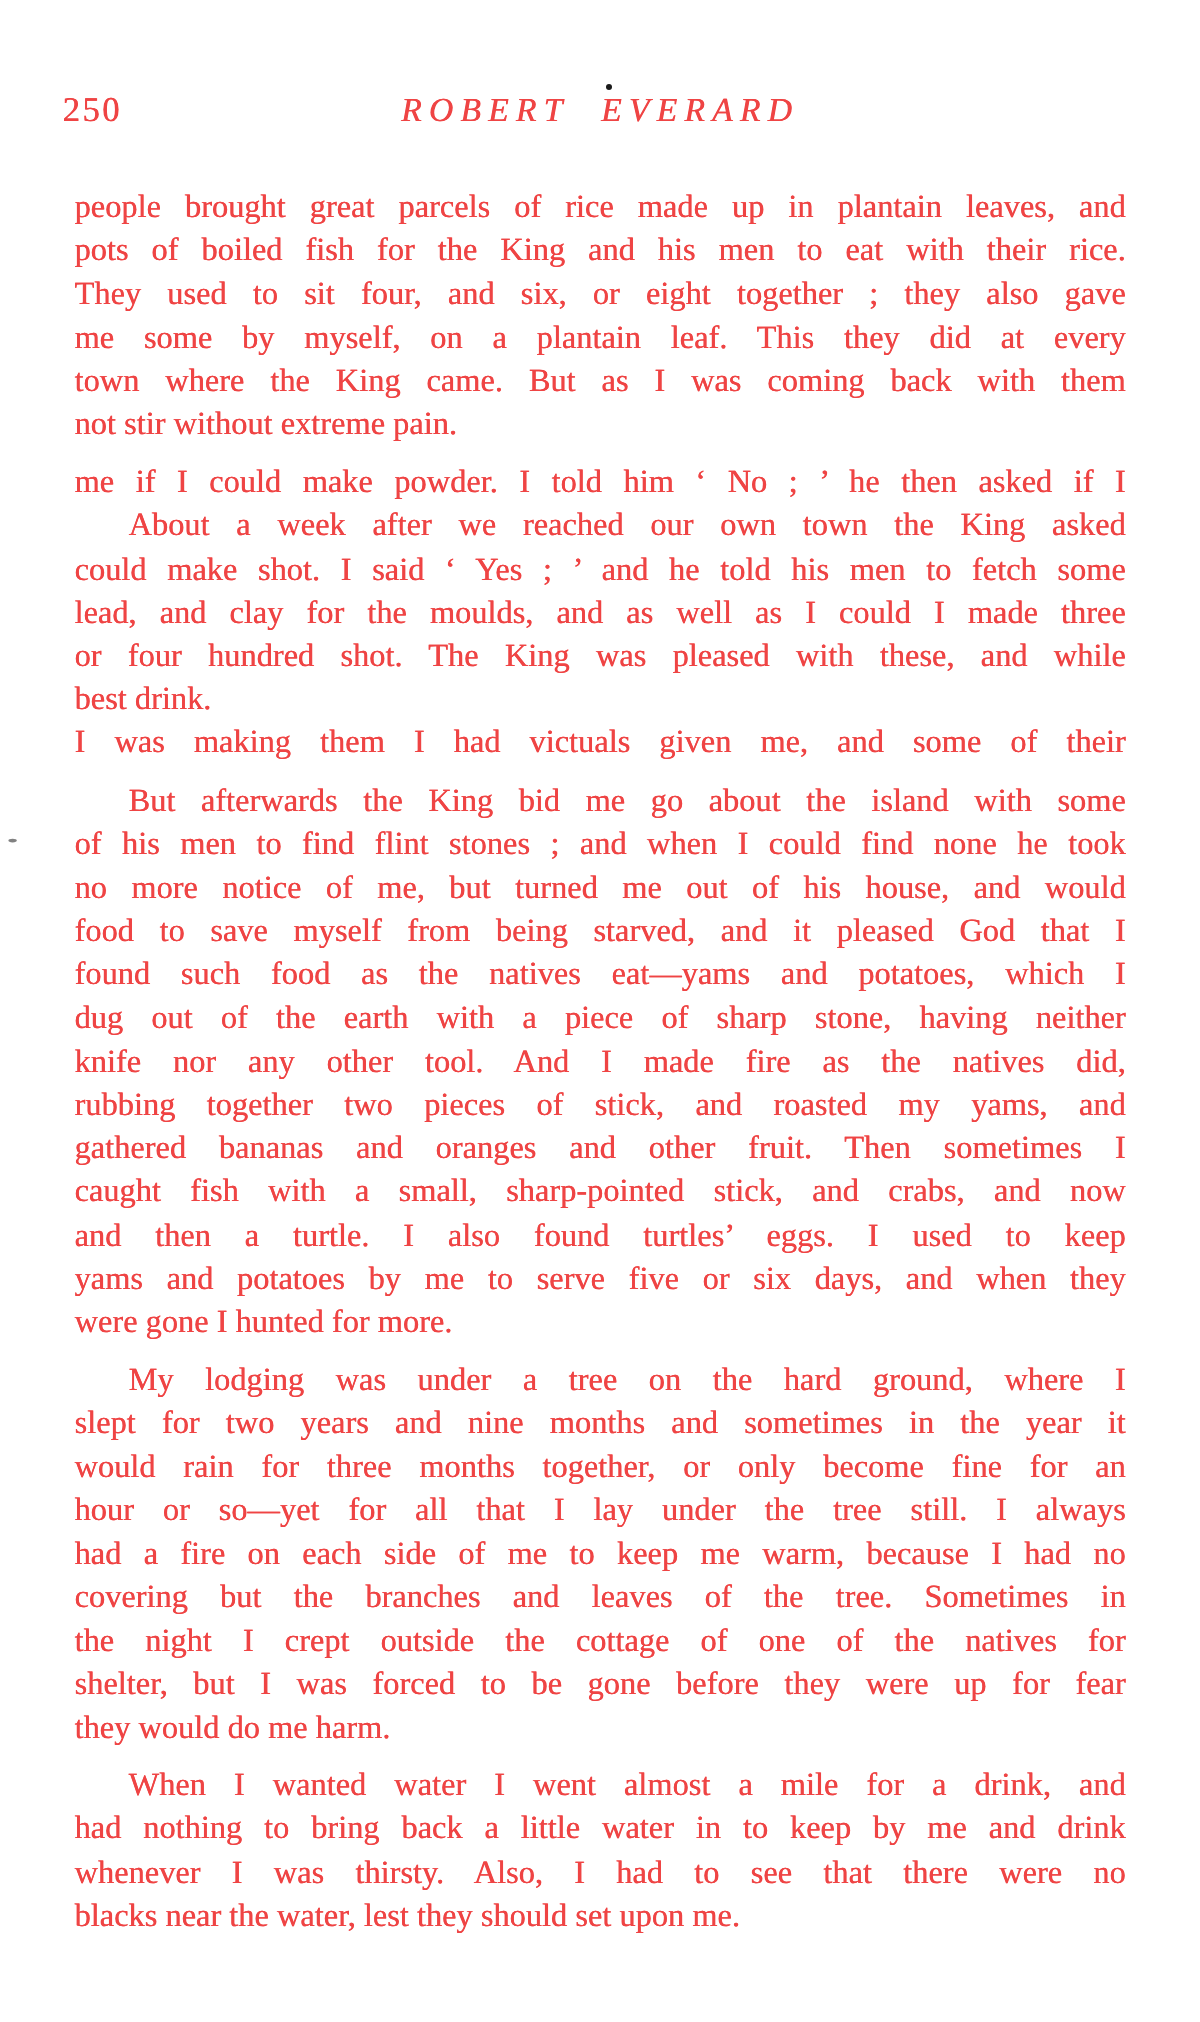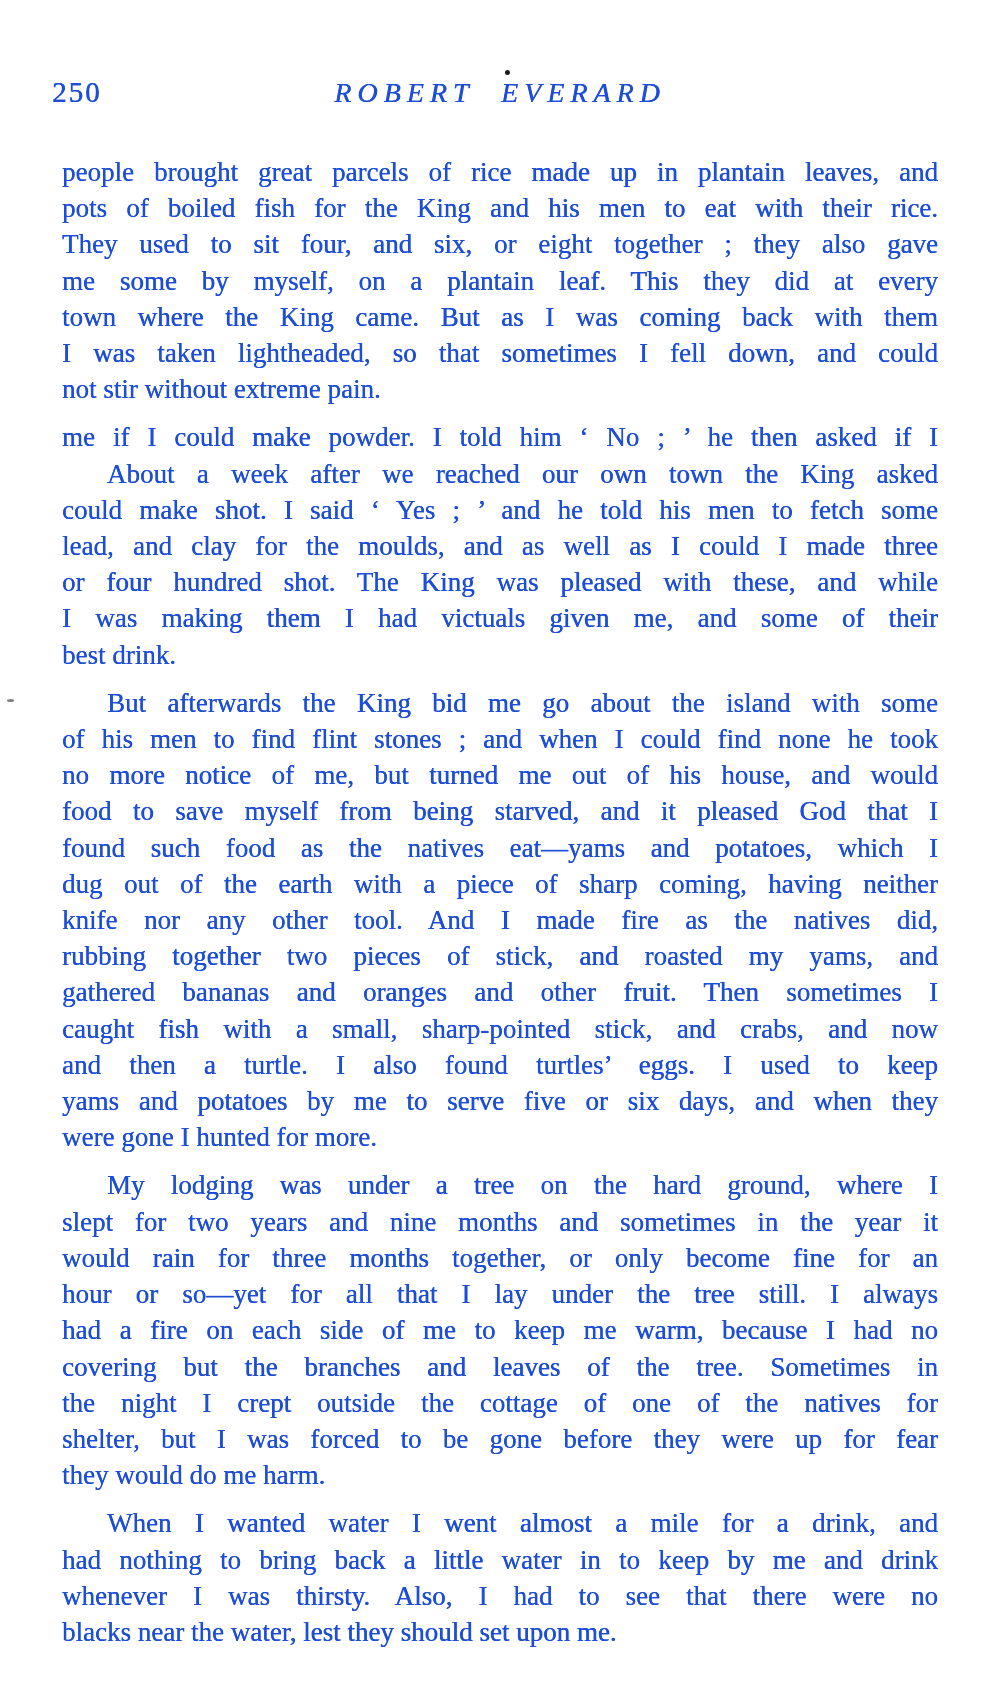--- a/index.html
+++ b/index.html
@@ -3,21 +3,21 @@
 <meta charset="utf-8">
 <style>
   html, body { margin: 0; padding: 0; background: #ffffff; }
   .page {
     position: relative;
     width: 1000px;
     height: 1685px;
     background: #ffffff;
     overflow: hidden;
     font-family: "Liberation Serif", serif;
-    color: #1d4ed8;
+    color: #ef4444;
   }
   .header {
     position: absolute;
     top: 78px;
     left: 50px;
     right: 50px;
     height: 34px;
   }
   .pagenum {
     position: absolute;
@@ -75,39 +75,38 @@
   <div class="speck speck-title-dot"></div>
   <div class="speck speck-margin"></div>
 
   <div class="body">
       <div class="para">
         <div class="line">people brought great parcels of rice made up in plantain leaves, and</div>
         <div class="line">pots of boiled fish for the King and his men to eat with their rice.</div>
         <div class="line">They used to sit four, and six, or eight together ; they also gave</div>
         <div class="line">me some by myself, on a plantain leaf. This they did at every</div>
         <div class="line">town where the King came. But as I was coming back with them</div>
-        <div class="line">I was taken lightheaded, so that sometimes I fell down, and could</div>
         <div class="line last">not stir without extreme pain.</div>
       </div>
       <div class="para">
         <div class="line">me if I could make powder. I told him ‘ No ; ’ he then asked if I</div>
         <div class="line indent-first">About a week after we reached our own town the King asked</div>
         <div class="line">could make shot. I said ‘ Yes ; ’ and he told his men to fetch some</div>
         <div class="line">lead, and clay for the moulds, and as well as I could I made three</div>
         <div class="line">or four hundred shot. The King was pleased with these, and while</div>
+        <div class="line last">best drink.</div>
         <div class="line">I was making them I had victuals given me, and some of their</div>
-        <div class="line last">best drink.</div>
       </div>
       <div class="para">
         <div class="line indent-first">But afterwards the King bid me go about the island with some</div>
         <div class="line">of his men to find flint stones ; and when I could find none he took</div>
         <div class="line">no more notice of me, but turned me out of his house, and would</div>
         <div class="line">food to save myself from being starved, and it pleased God that I</div>
         <div class="line">found such food as the natives eat—yams and potatoes, which I</div>
-        <div class="line">dug out of the earth with a piece of sharp coming, having neither</div>
+        <div class="line">dug out of the earth with a piece of sharp stone, having neither</div>
         <div class="line">knife nor any other tool. And I made fire as the natives did,</div>
         <div class="line">rubbing together two pieces of stick, and roasted my yams, and</div>
         <div class="line">gathered bananas and oranges and other fruit. Then sometimes I</div>
         <div class="line">caught fish with a small, sharp-pointed stick, and crabs, and now</div>
         <div class="line">and then a turtle. I also found turtles’ eggs. I used to keep</div>
         <div class="line">yams and potatoes by me to serve five or six days, and when they</div>
         <div class="line last">were gone I hunted for more.</div>
       </div>
       <div class="para">
         <div class="line indent-first">My lodging was under a tree on the hard ground, where I</div>

